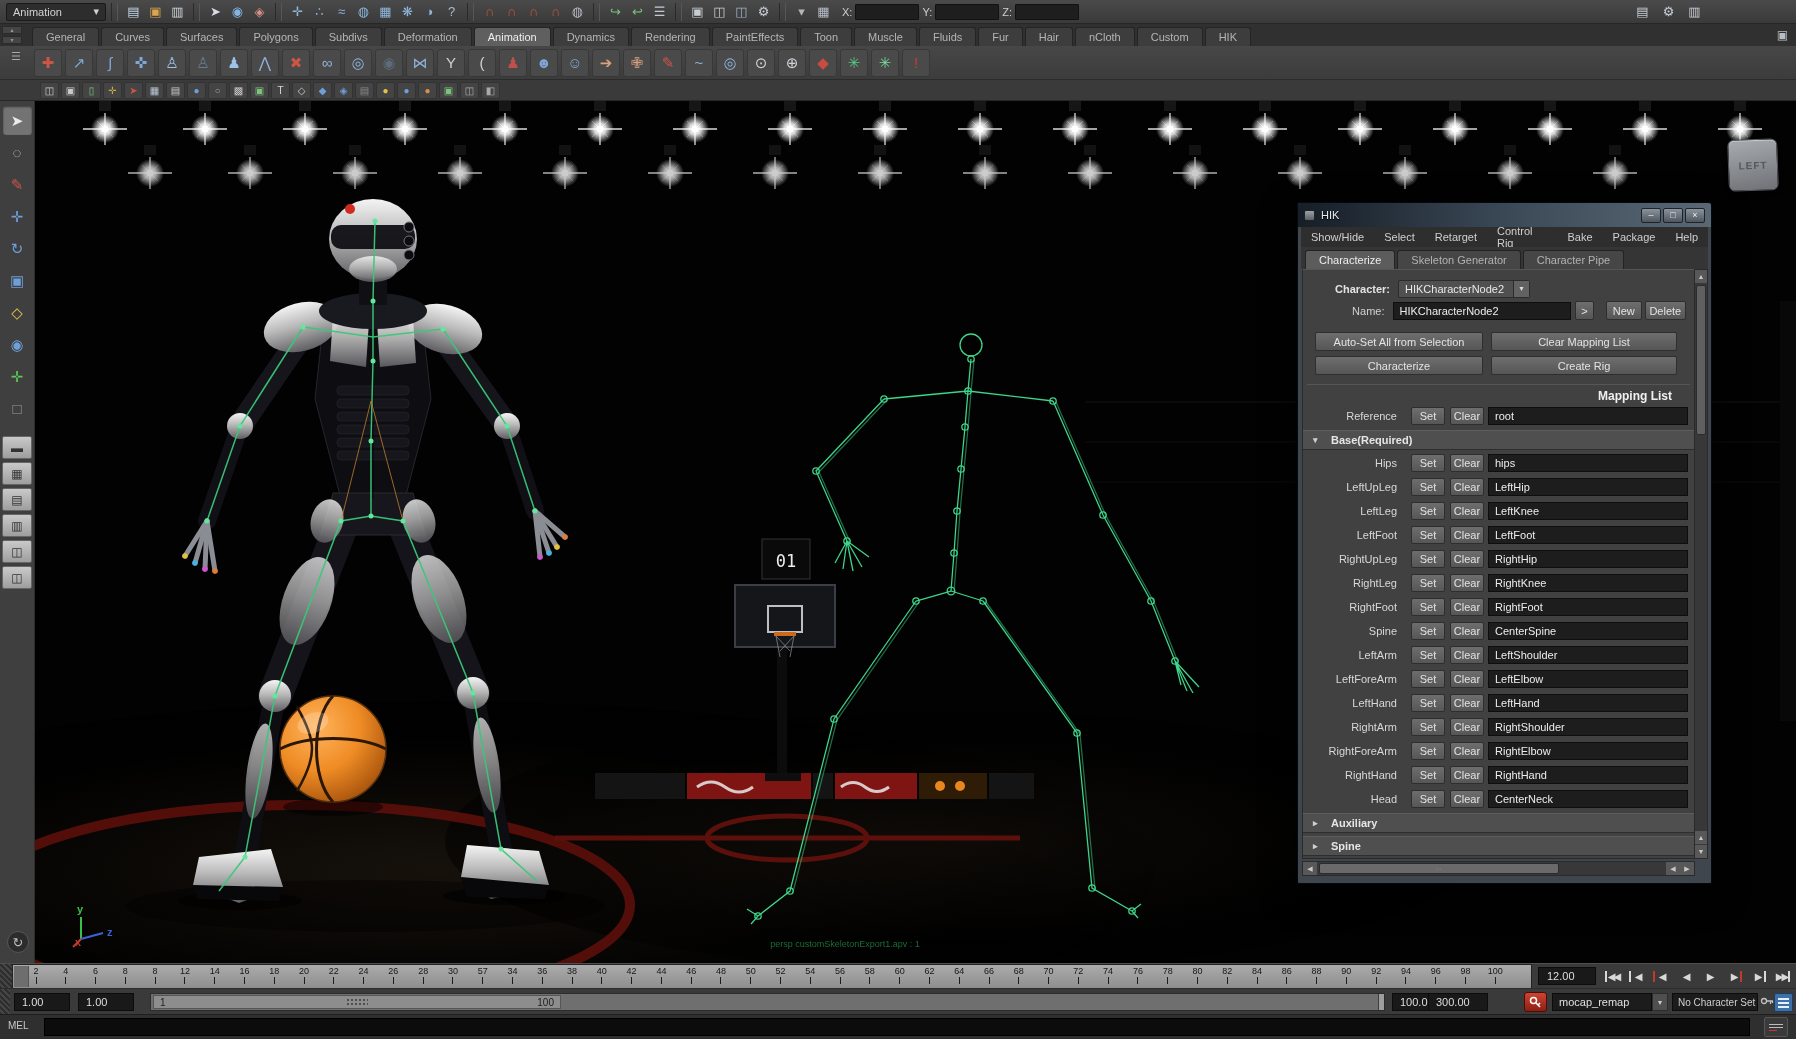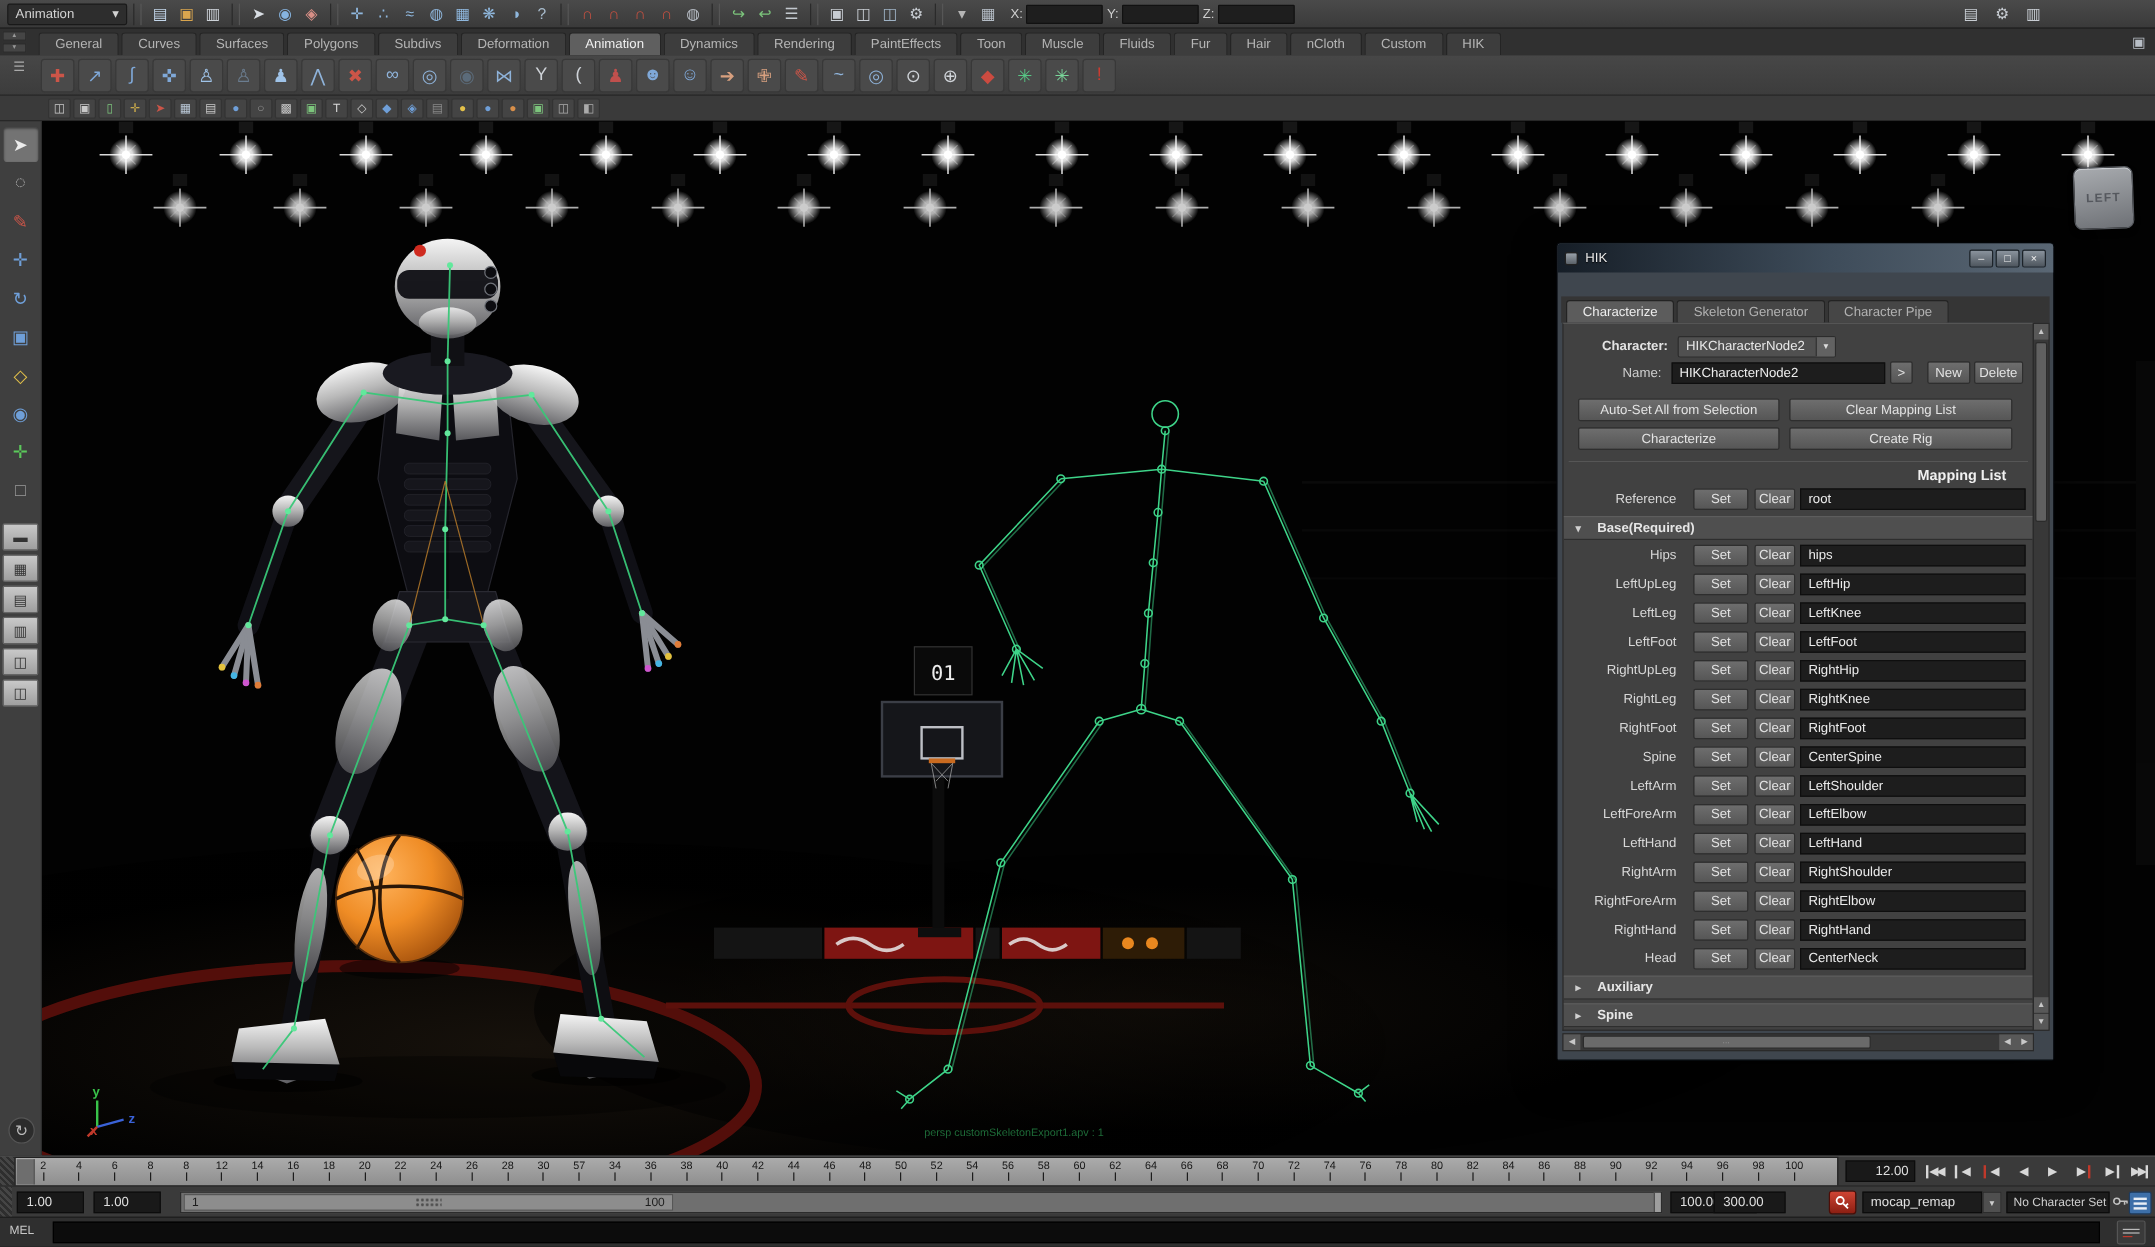--- a/index.html
+++ b/index.html
@@ -126,21 +126,21 @@
     display:flex; align-items:center; padding-left:6px; }
   .hik-btn { height:19px; background:linear-gradient(#6e6e6e,#565656); border:1px solid #2e2e2e;
     border-radius:2px; color:#e3e3e3; font-size:11px; font-family:inherit; }
   .btngrid { display:grid; grid-template-columns:168px 186px; grid-template-rows:19px 19px;
     gap:5px 8px; margin:12px 0 0 12px; }
   .hik-div { height:1px; background:#2b2b2b; border-bottom:1px solid #565656; margin:9px 4px 4px; }
   .maplist-label { text-align:right; font-weight:bold; color:#f0f0f0; font-size:12px;
     margin:2px 22px 2px 0; }
   .mrow { display:flex; align-items:center; height:22px; margin:2px 6px 0 0; }
   .mrow .mlabel { width:108px; text-align:right; padding-right:14px; color:#d8d8d8; }
-  .mrow .mset { width:46px; height:18px; margin-right:5px; }
+  .mrow .mset { width:34px; height:18px; margin-right:5px; }
   .mrow .mclear { width:34px; height:18px; margin-right:4px; }
   .mrow .mval { flex:1; }
   .sect { height:20px; background:#4f4f4f; border-top:1px solid #5d5d5d; border-bottom:1px solid #2e2e2e;
     display:flex; align-items:center; padding-left:10px; gap:8px; margin-top:3px;
     font-weight:bold; color:#e6e6e6; }
   .sect .tri { font-size:9px; color:#d0d0d0; width:10px; }
 
   
   #ruler-row { position:absolute; left:0; top:963px; width:1796px; height:25px; background:#3a3a3a;
     border-top:1px solid #4f4f4f; }
@@ -148,21 +148,21 @@
     background:repeating-linear-gradient(45deg,#2e2e2e 0 2px,#454545 2px 4px); }
   .ruler { position:absolute; left:12px; top:0; width:1520px; height:25px;
     background:linear-gradient(#ababab,#8e8e8e); border:1px solid #222; }
   .playhead { position:absolute; left:1px; top:1px; width:15px; height:21px; background:#6e6e6e;
     border-right:1px solid #555; }
   .ruler-ticks { position:absolute; left:0; top:1px; width:100%; display:flex;
     justify-content:space-between; padding:0 26px 0 14px; }
   .tick { width:18px; text-align:center; font-size:9px; color:#161616; }
   .tick::after { content:""; display:block; width:1px; height:7px; background:#1c1c1c; margin:1px auto 0; }
   .curtime { position:absolute; left:1538px; top:3px; width:58px; height:18px; background:#191919;
-    border:1px solid #0c0c0c; color:#dedede; display:flex; align-items:center; padding-left:24px; }
+    border:1px solid #0c0c0c; color:#dedede; display:flex; align-items:center; padding-left:8px; }
   .transport { position:absolute; left:1602px; top:1px; display:flex; gap:1px; }
   .tbtn { position:relative; width:23px; height:22px; background:transparent; border:none;
     color:#d8d8d8; font-size:10px; letter-spacing:-2px; text-align:center; }
   .tbtn.barl::before { content:""; position:absolute; left:3px; top:6px; width:2px; height:11px; background:#d8d8d8; }
   .tbtn.barr::after { content:""; position:absolute; right:3px; top:6px; width:2px; height:11px; background:#d8d8d8; }
   .tbtn.red.barl::before { background:#c0392b; }
   .tbtn.red.barr::after { background:#c0392b; }
 
   
   #range-row { position:absolute; left:0; top:988px; width:1796px; height:26px; background:#3a3a3a;
@@ -687,20 +687,30 @@
   <div class="hik-titlebar">
     <span class="hik-appicon"></span>
     <span class="hik-title">HIK</span>
     <span class="hik-winbtns">
 
     <span class="winbtn">–</span>
         <span class="winbtn">□</span>
         <span class="winbtn">×</span>
       </span>
   </div>
+  <div class="hik-menubar">
+
+  <span class="hik-menu">Show/Hide</span>
+      <span class="hik-menu">Select</span>
+      <span class="hik-menu">Retarget</span>
+      <span class="hik-menu">Control Rig</span>
+      <span class="hik-menu">Bake</span>
+      <span class="hik-menu">Package</span>
+      <span class="hik-menu">Help</span>
+    </div>
   <div class="hik-tabs">
 
   <span class="hik-tab active">Characterize</span>
       <span class="hik-tab">Skeleton Generator</span>
       <span class="hik-tab">Character Pipe</span>
     </div>
 
   <div class="hik-content">
     <div class="hik-row">
       <span class="hik-lab b">Character:</span>

